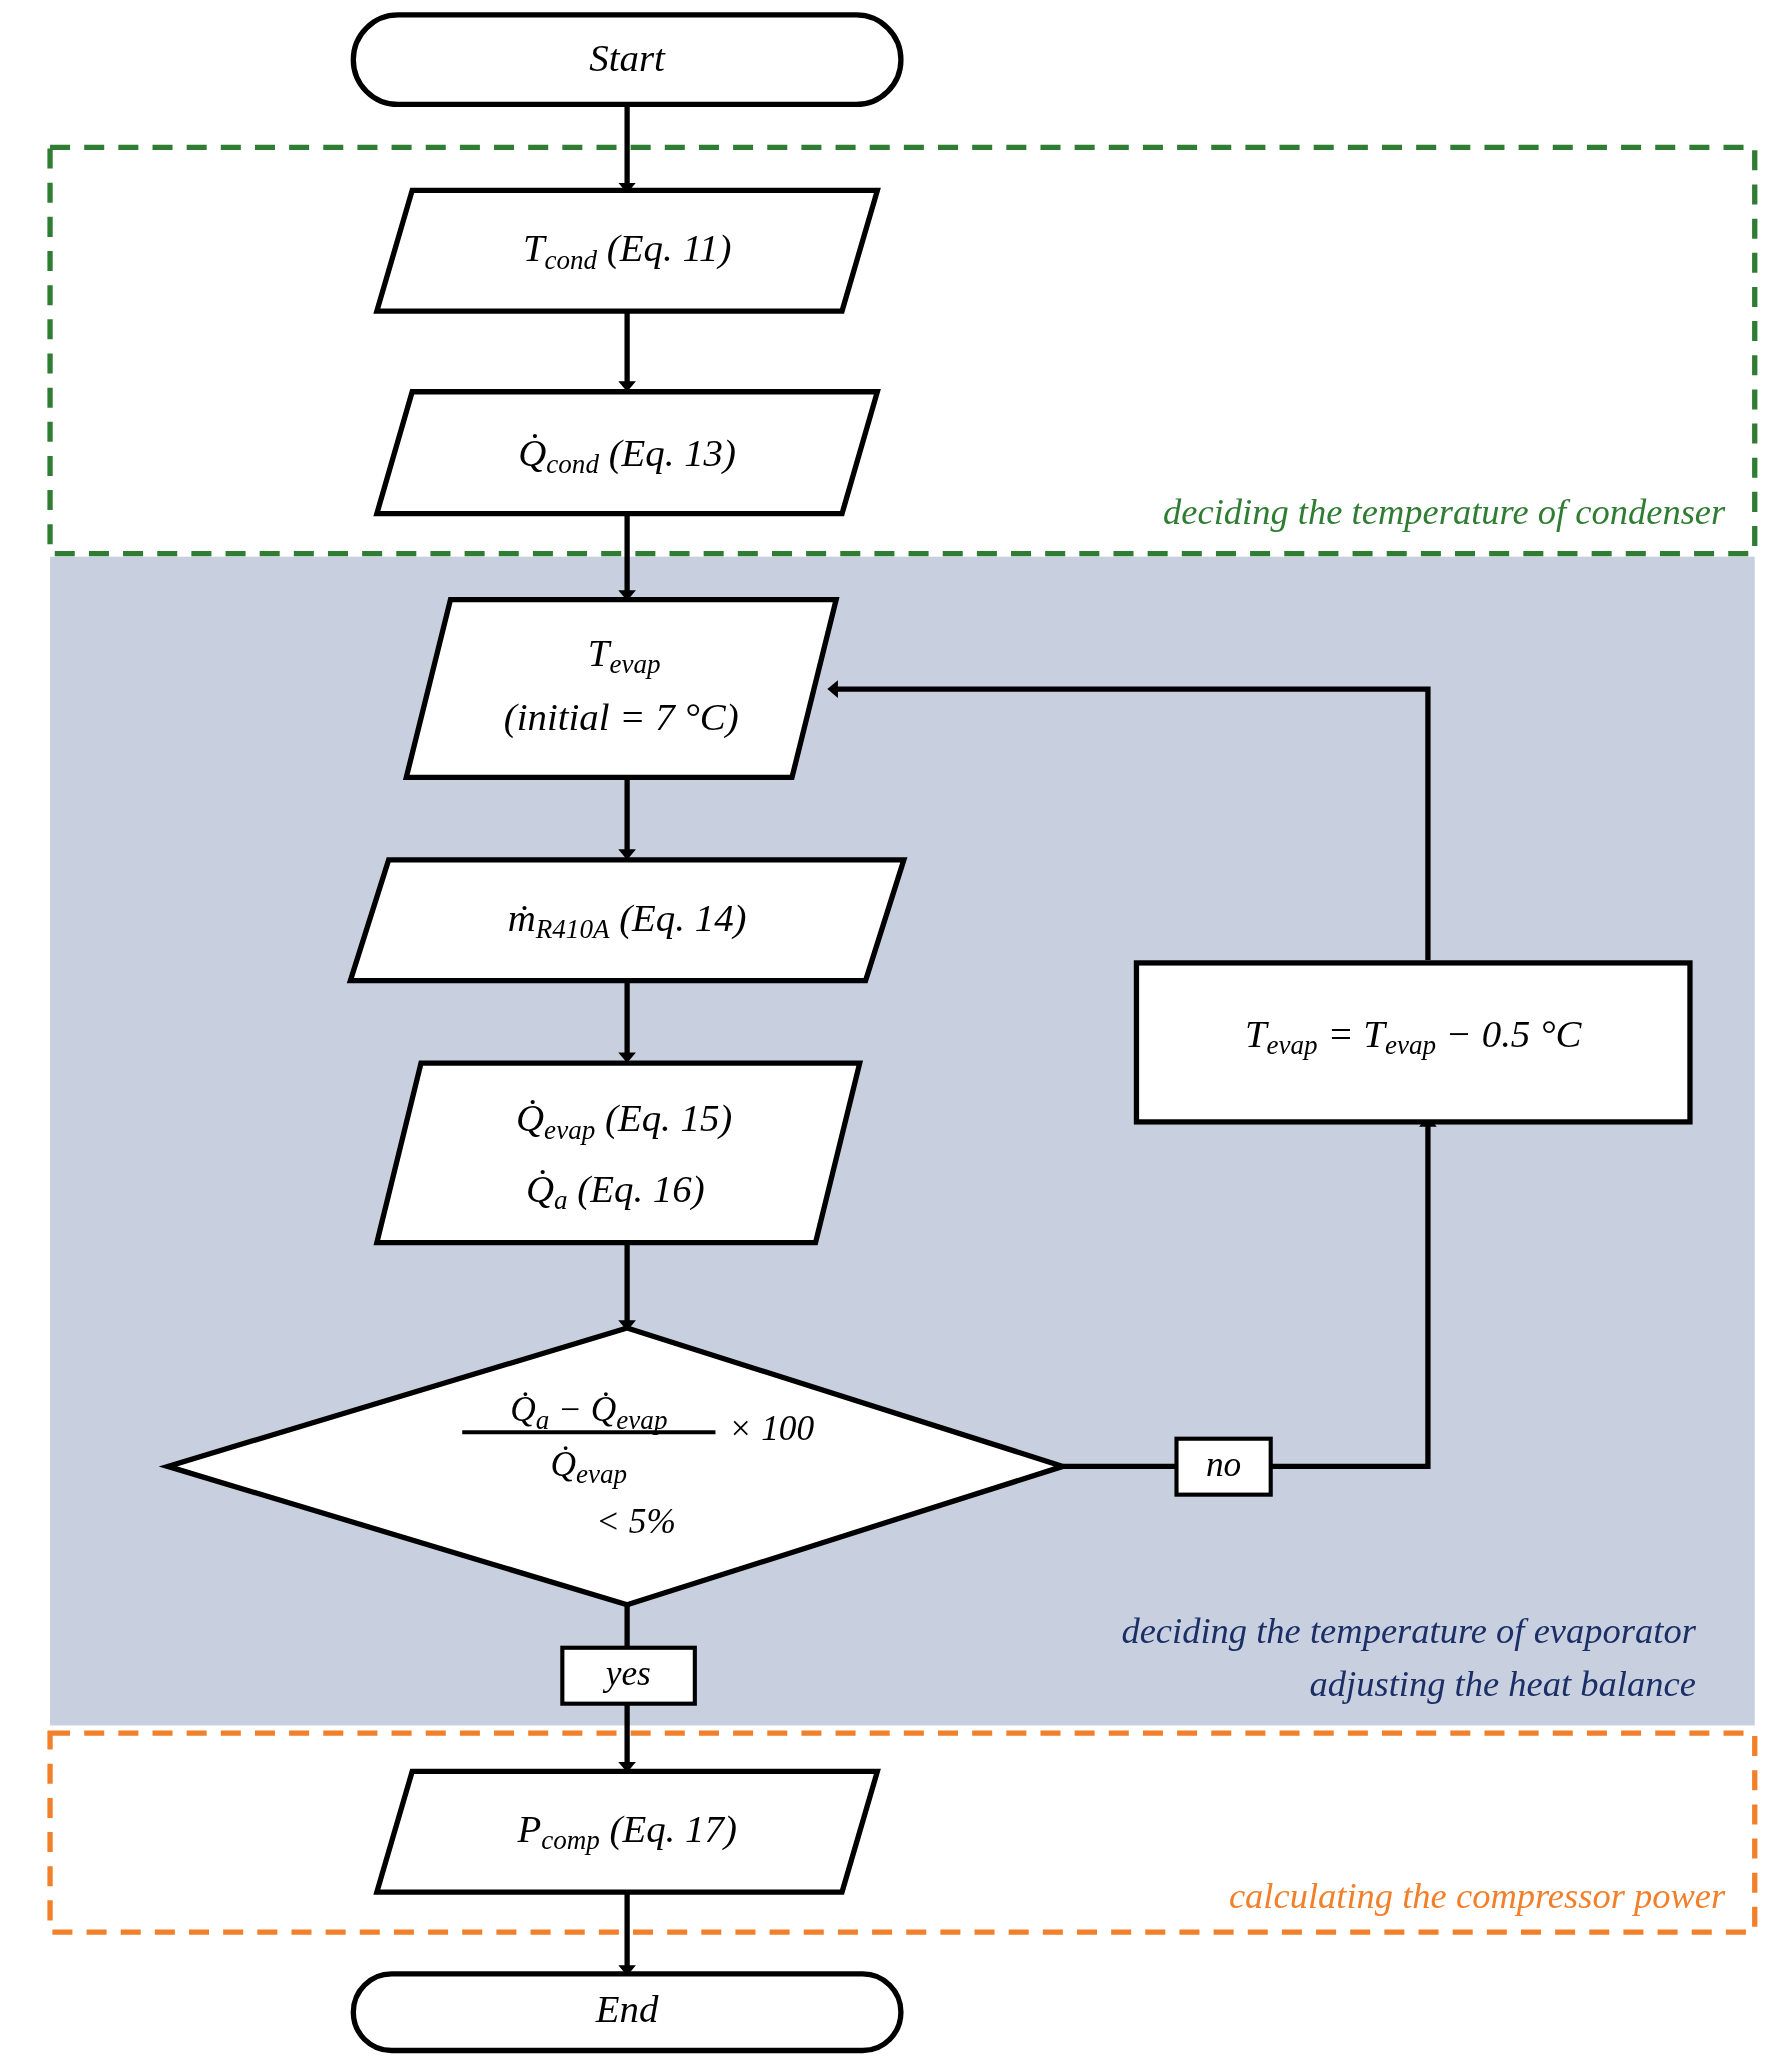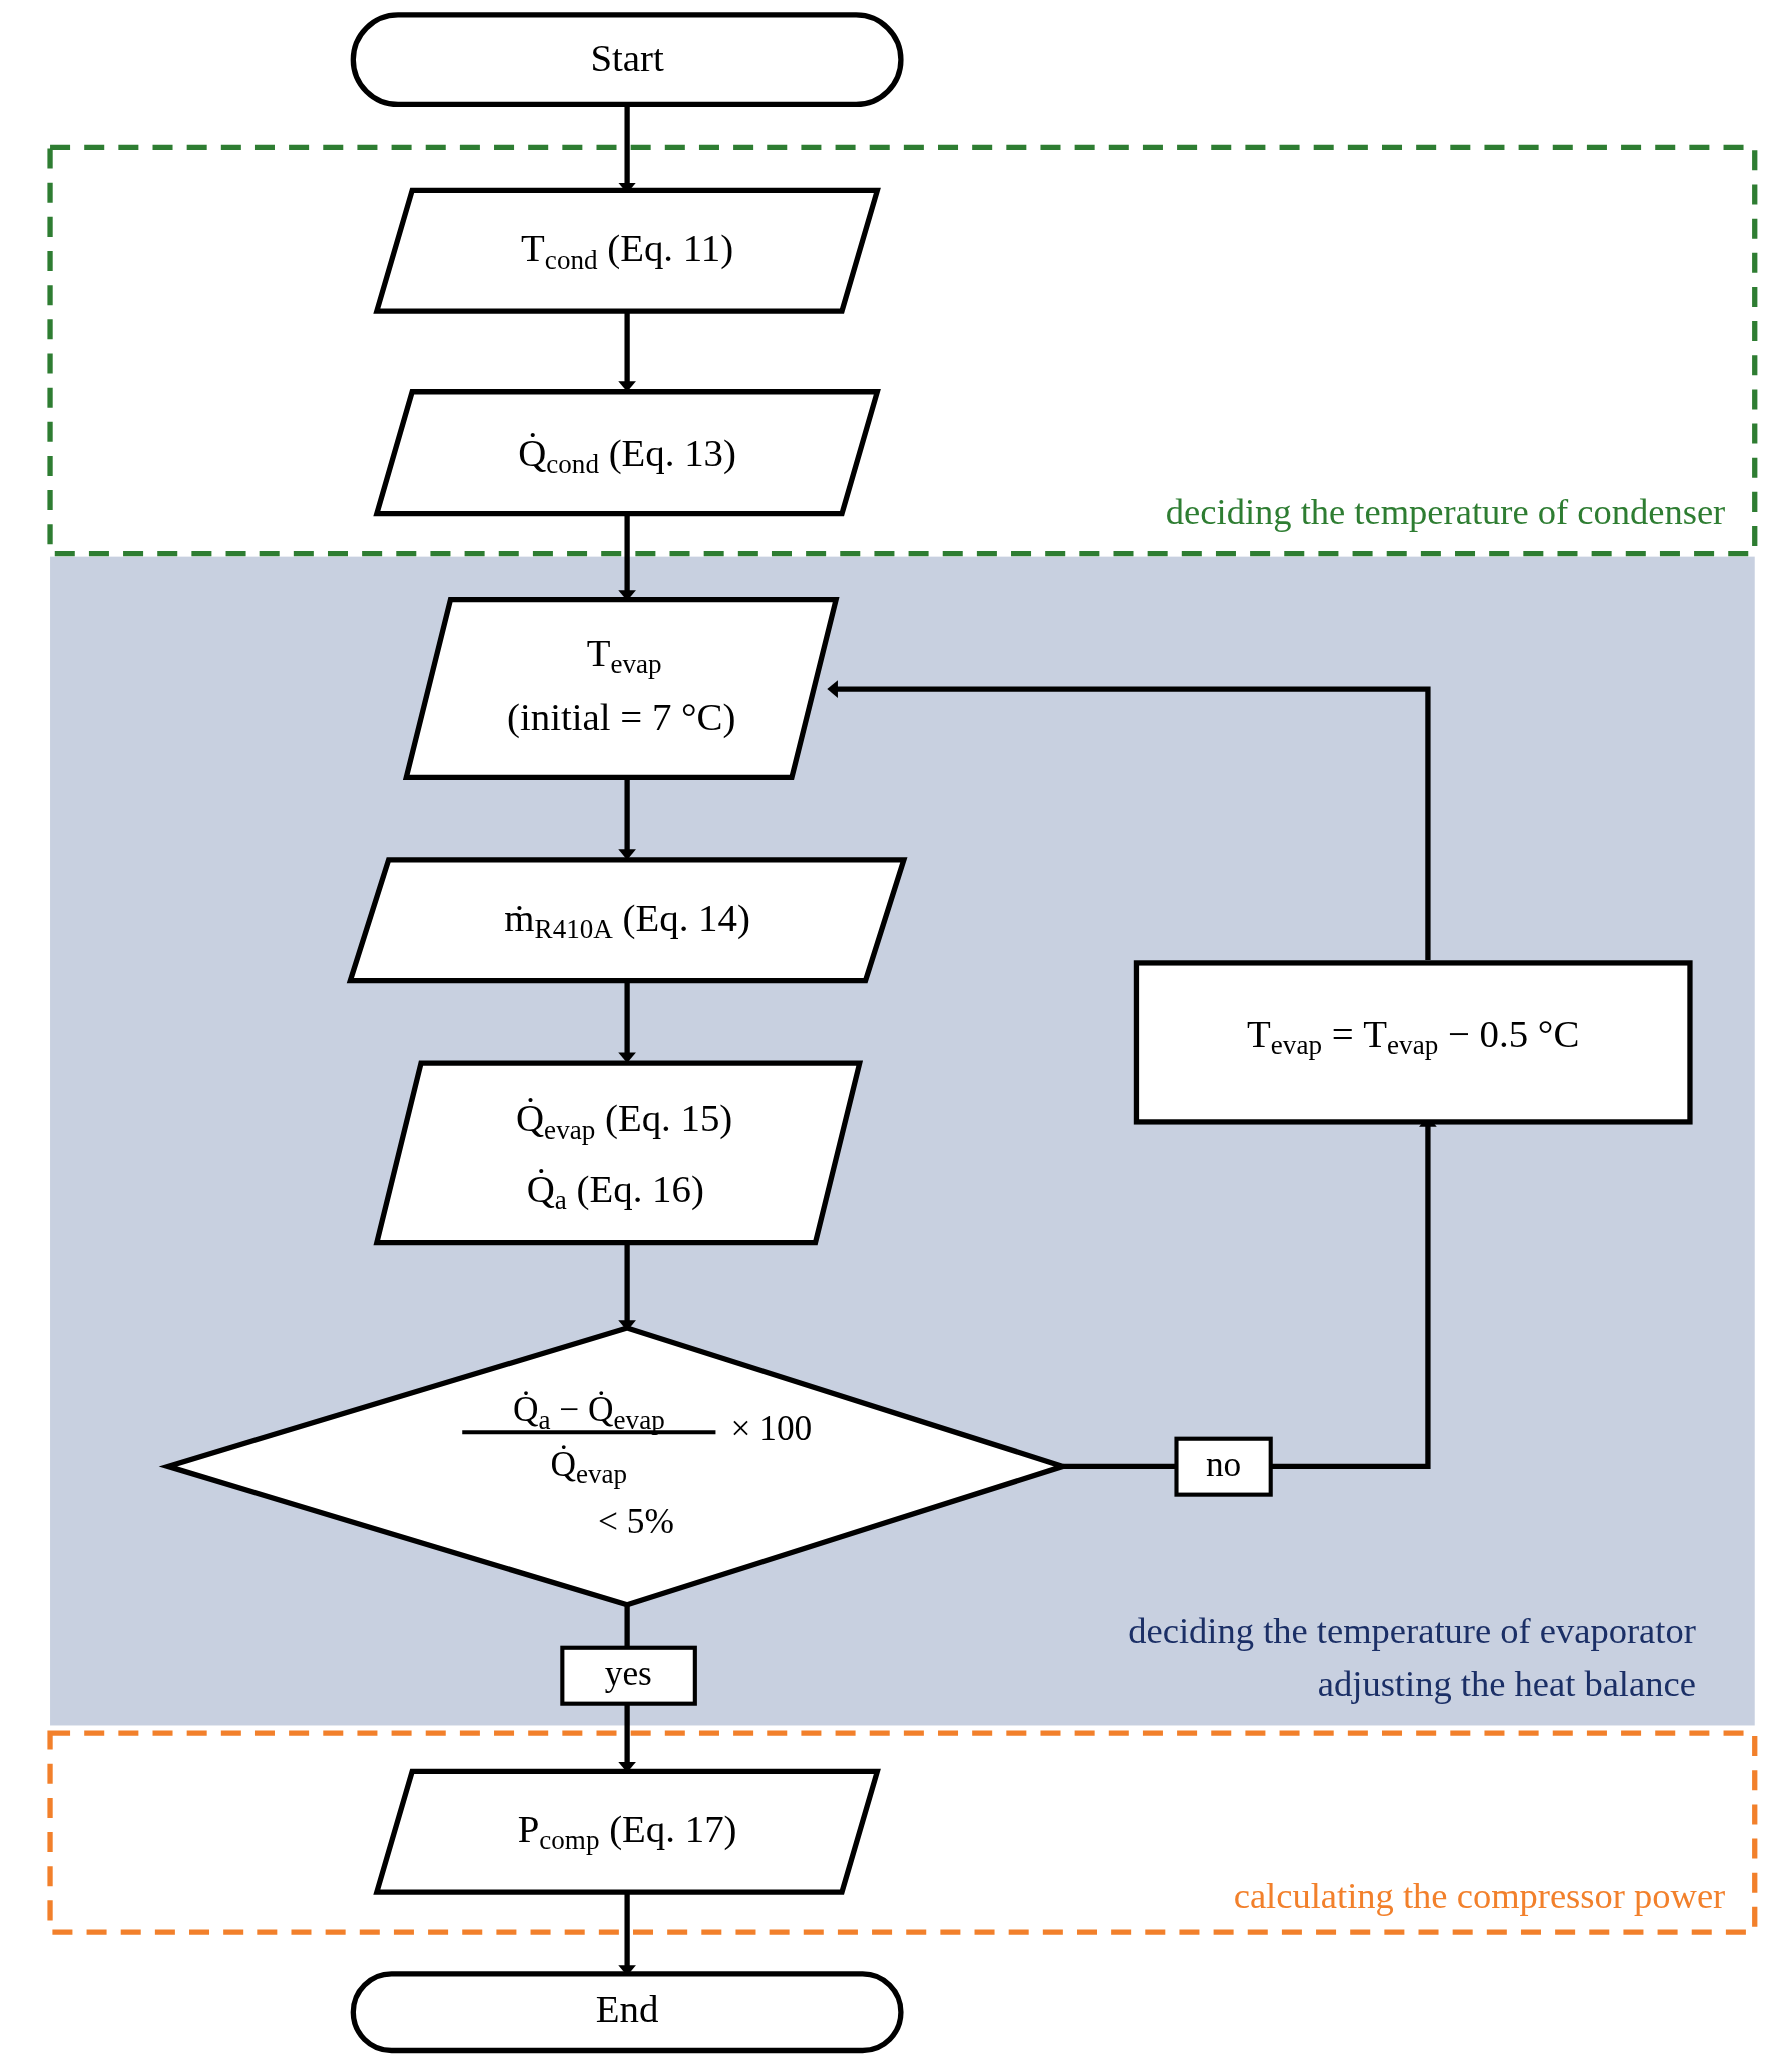--- a/index.html
+++ b/index.html
@@ -9,20 +9,21 @@
   }
   body {
     font-family: "Liberation Serif", "DejaVu Serif", serif;
   }
   #stage {
     position: relative;
     width: 1783px;
     height: 2066px;
     background: #ffffff;
     overflow: hidden;
+    font-style: italic;
   }
   svg.flow {
     position: absolute;
     top: 0;
     left: 0;
     width: 1783px;
     height: 2066px;
   }
   .node-text {
     font-family: "Liberation Serif", "DejaVu Serif", serif;

